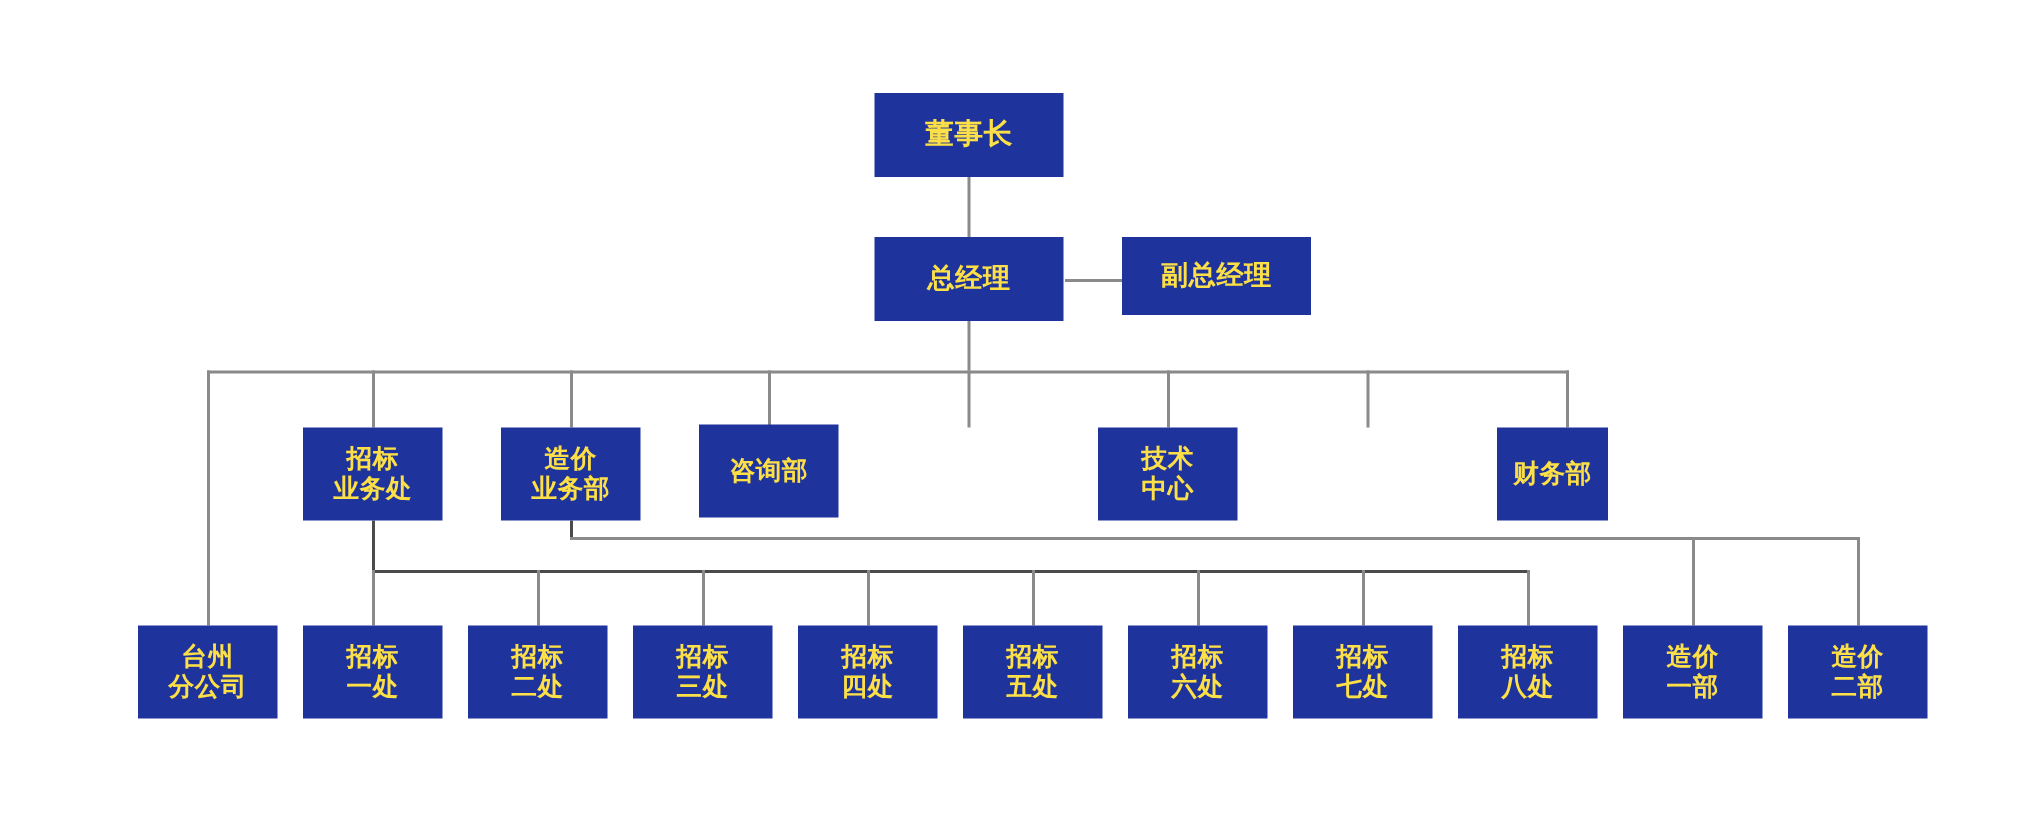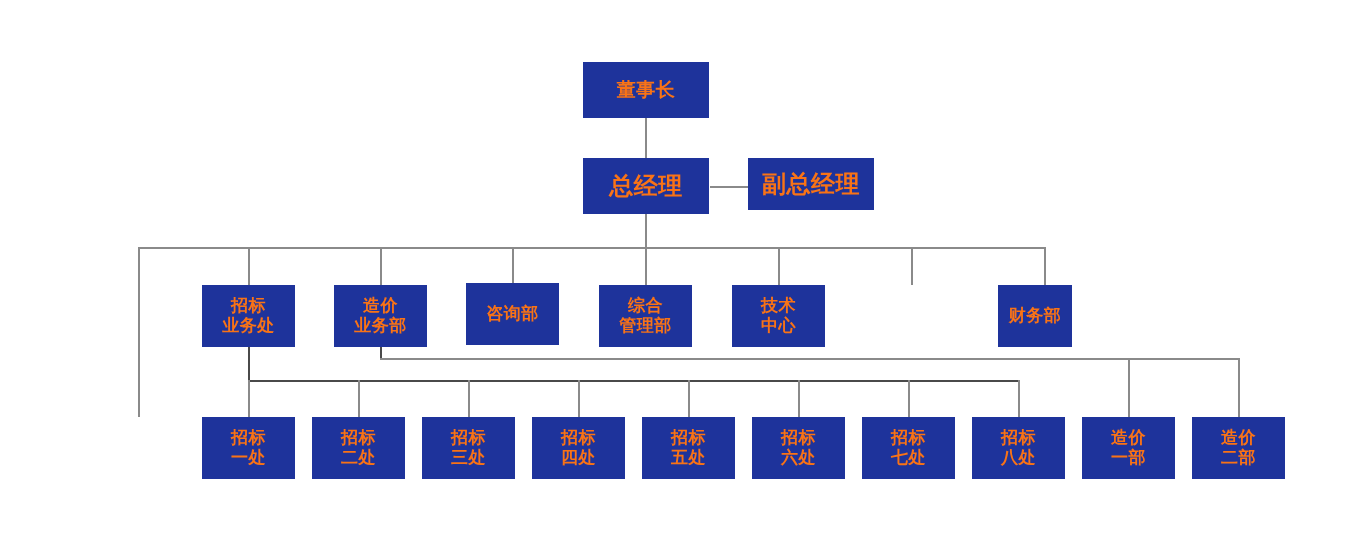--- a/index.html
+++ b/index.html
@@ -13,40 +13,40 @@
   #chart {
     position: relative;
     width: 1356px;
     height: 558px;
     background: #ffffff;
     overflow: hidden;
   }
   .node {
     position: absolute;
     background: #1e339b;
-    color: #f97316;
+    color: #fde047;
     font-weight: bold;
     display: flex;
     flex-direction: column;
     align-items: center;
     justify-content: center;
     line-height: 1.18;
     letter-spacing: 0.5px;
     box-sizing: border-box;
     z-index: 3;
   }
   .node .ln {
     display: block;
     white-space: nowrap;
   }
   .lvl-top {
     font-size: 19px;
   }
   .lvl-mid {
-    font-size: 24px;
+    font-size: 18px;
   }
   .lvl-dept {
     font-size: 17px;
   }
   .lvl-leaf {
     font-size: 17px;
   }
   .conn {
     position: absolute;
     background: #8a8a8a;
@@ -114,35 +114,35 @@
 
   <div class="node lvl-dept" style="left:334px; top:285px; width:93px; height:62px;">
     <span class="ln">造价</span>
     <span class="ln">业务部</span>
   </div>
 
   <div class="node lvl-dept" style="left:466px; top:283px; width:93px; height:62px;">
     <span class="ln">咨询部</span>
   </div>
 
-  <div class="node lvl-dept" style="left:599px; top:285px; width:93px; height:62px;">
-    <span class="ln">综合</span>
-    <span class="ln">管理部</span>
-  </div>
 
   <div class="node lvl-dept" style="left:732px; top:285px; width:93px; height:62px;">
     <span class="ln">技术</span>
     <span class="ln">中心</span>
   </div>
 
 
   <div class="node lvl-dept" style="left:998px; top:285px; width:74px; height:62px;">
     <span class="ln">财务部</span>
   </div>
 
+  <div class="node lvl-leaf" style="left:92px; top:417px; width:93px; height:62px;">
+    <span class="ln">台州</span>
+    <span class="ln">分公司</span>
+  </div>
 
   <div class="node lvl-leaf" style="left:202px; top:417px; width:93px; height:62px;">
     <span class="ln">招标</span>
     <span class="ln">一处</span>
   </div>
 
   <div class="node lvl-leaf" style="left:312px; top:417px; width:93px; height:62px;">
     <span class="ln">招标</span>
     <span class="ln">二处</span>
   </div>

